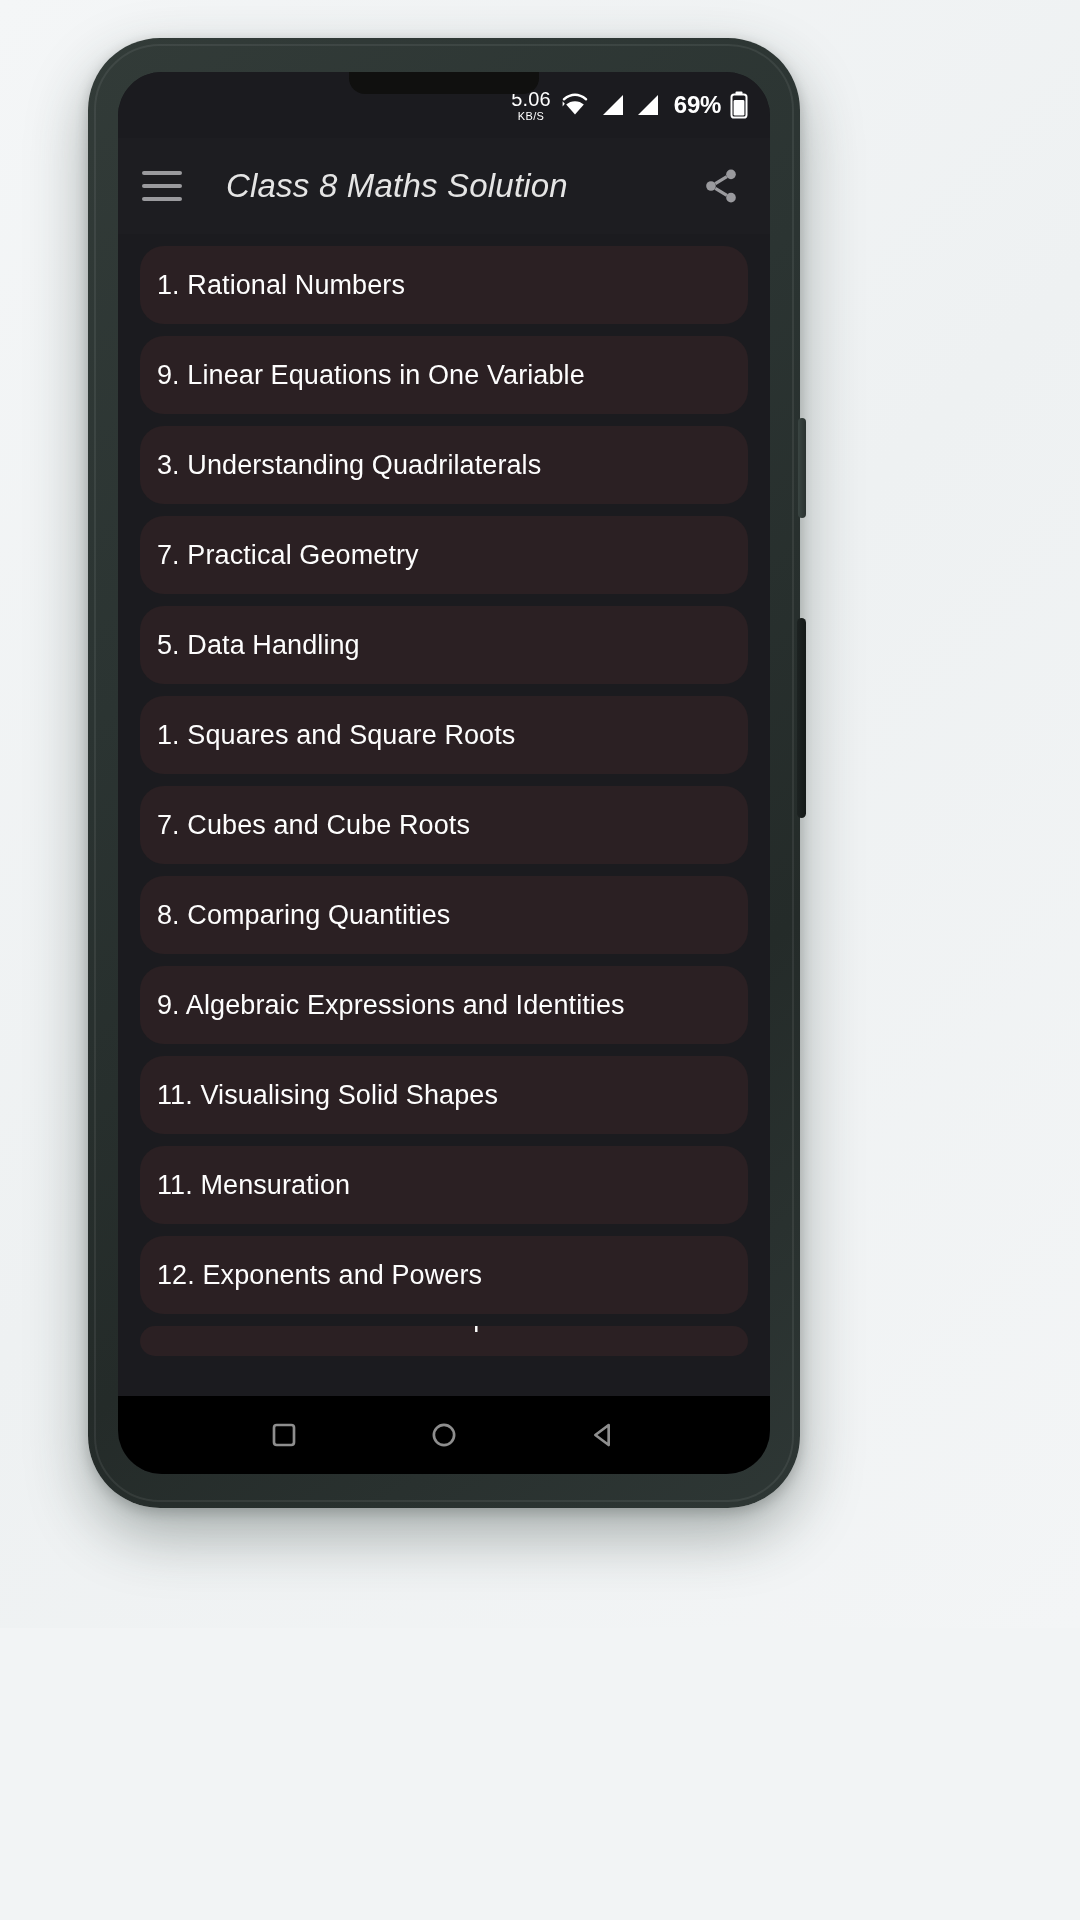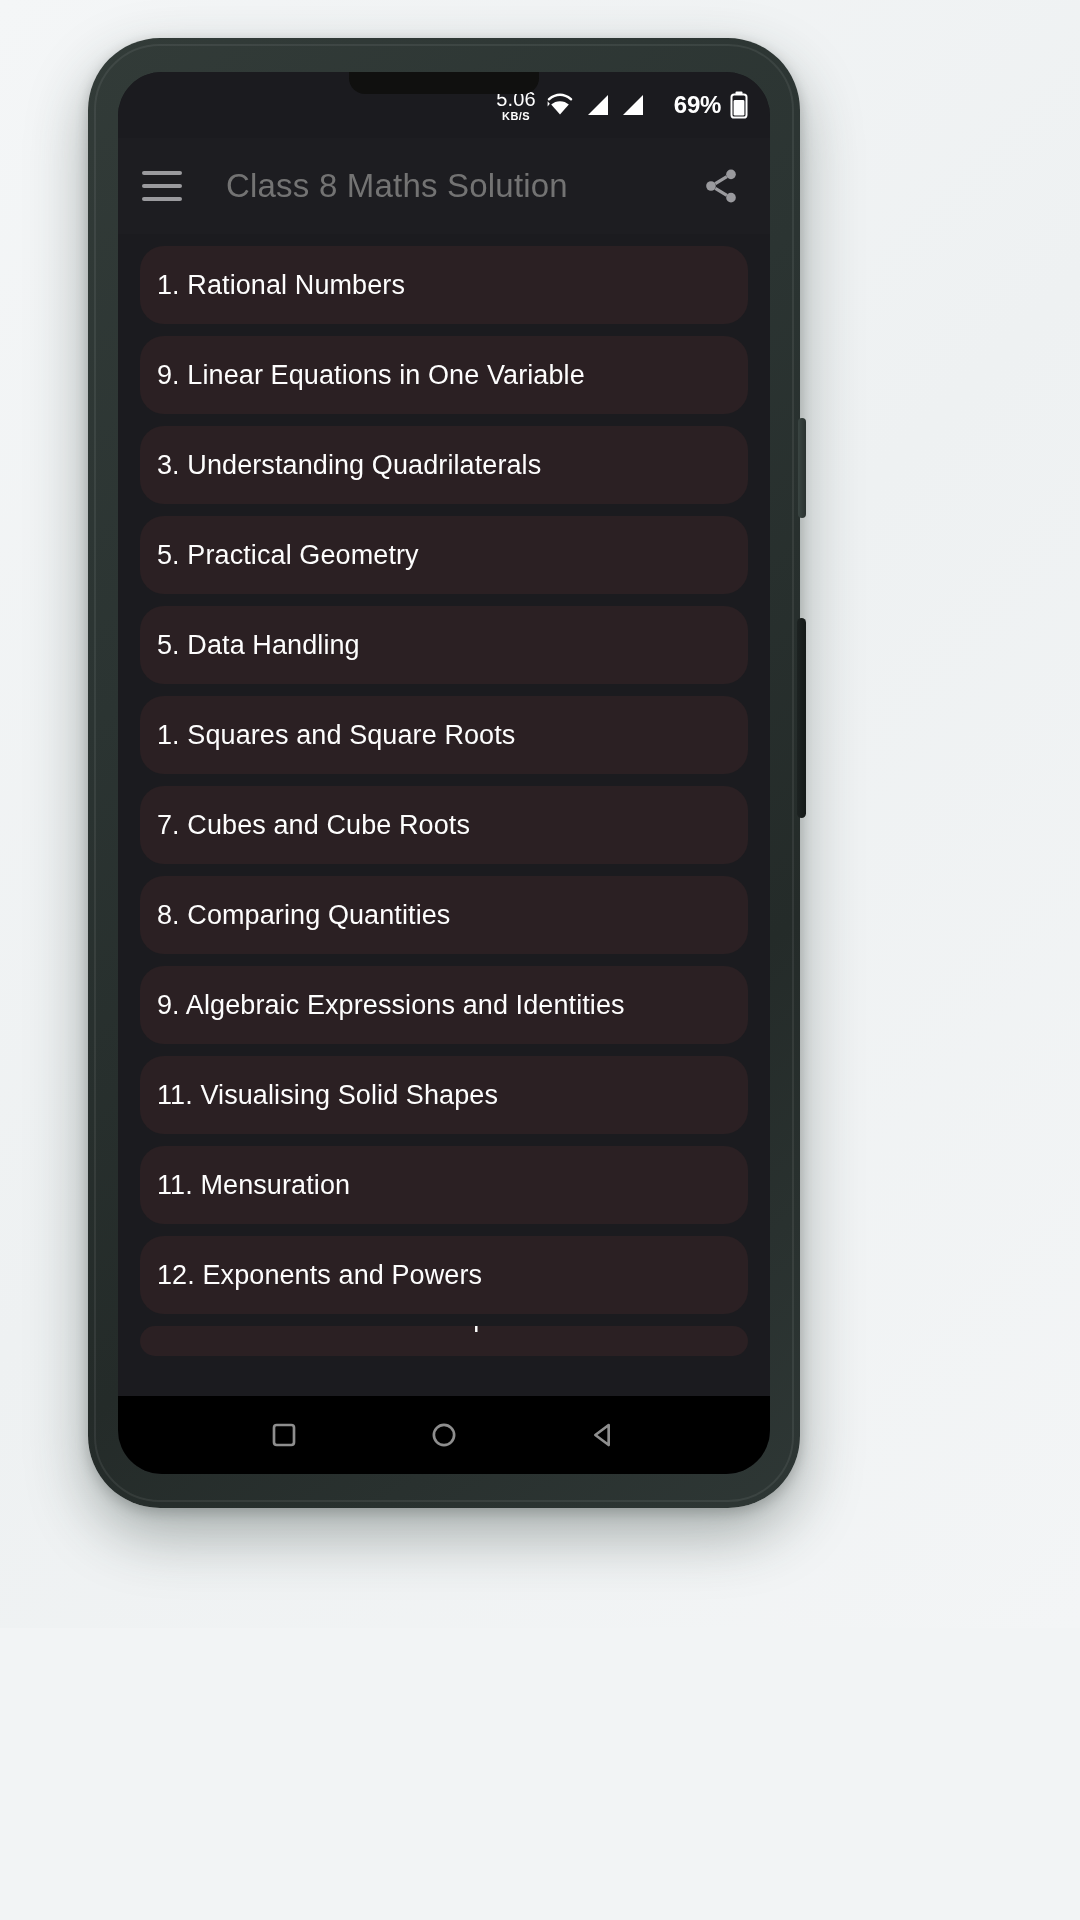--- a/index.html
+++ b/index.html
@@ -74,25 +74,25 @@
     padding:0 22px 0 0;
     gap:9px;
   }
   .net-speed{
     display:flex; flex-direction:column;
     align-items:center; justify-content:center;
     line-height:1;
     color:#ffffff;
   }
   .net-speed .v{ font-size:20px; font-weight:400; letter-spacing:.2px;}
-  .net-speed .u{ font-size:11px; font-weight:700; letter-spacing:.4px; margin-top:2px;}
+  .net-speed .u{ font-size:11px; font-weight:400; letter-spacing:.4px; margin-top:2px;}
   .ic{ display:flex; align-items:center; }
   .batt-pct{
     color:#ffffff; font-size:24px; font-weight:700; letter-spacing:-.3px;
-    margin-left:20px;
+    margin-left:5px;
   }
 
   
   .appbar{
     height:96px;
     background:#1d1d21;
     display:flex;
     align-items:center;
     padding:0 26px 0 24px;
   }
@@ -101,25 +101,26 @@
     display:flex; flex-direction:column; justify-content:space-between;
     cursor:pointer;
   }
   .hamburger span{
     display:block; height:4px; width:100%;
     background:#9a9a9e; border-radius:2px;
   }
   .appbar-title{
     flex:1;
     margin-left:44px;
-    color:#737373;
+    color:#e5e5e5;
     font-size:33px;
     font-weight:400;
     letter-spacing:.2px;
     white-space:nowrap;
+    font-style:italic;
   }
   .share-btn{ width:46px; height:46px; display:flex; align-items:center; justify-content:center; cursor:pointer;}
 
   
   .list{
     position:relative;
     height:calc(1402px - 66px - 96px - 78px);
     background:#1b1b1f;
     padding:12px 22px 0 22px;
     overflow:hidden;
@@ -234,21 +235,21 @@
       <div class="chapter">
         <span class="label">1. Rational Numbers</span>
       </div>
       <div class="chapter">
         <span class="label">9. Linear Equations in One Variable</span>
       </div>
       <div class="chapter">
         <span class="label">3. Understanding Quadrilaterals</span>
       </div>
       <div class="chapter">
-        <span class="label">5. Practical Geometry</span>
+        <span class="label">7. Practical Geometry</span>
       </div>
       <div class="chapter">
         <span class="label">5. Data Handling</span>
       </div>
       <div class="chapter">
         <span class="label">1. Squares and Square Roots</span>
       </div>
       <div class="chapter">
         <span class="label">7. Cubes and Cube Roots</span>
       </div>

